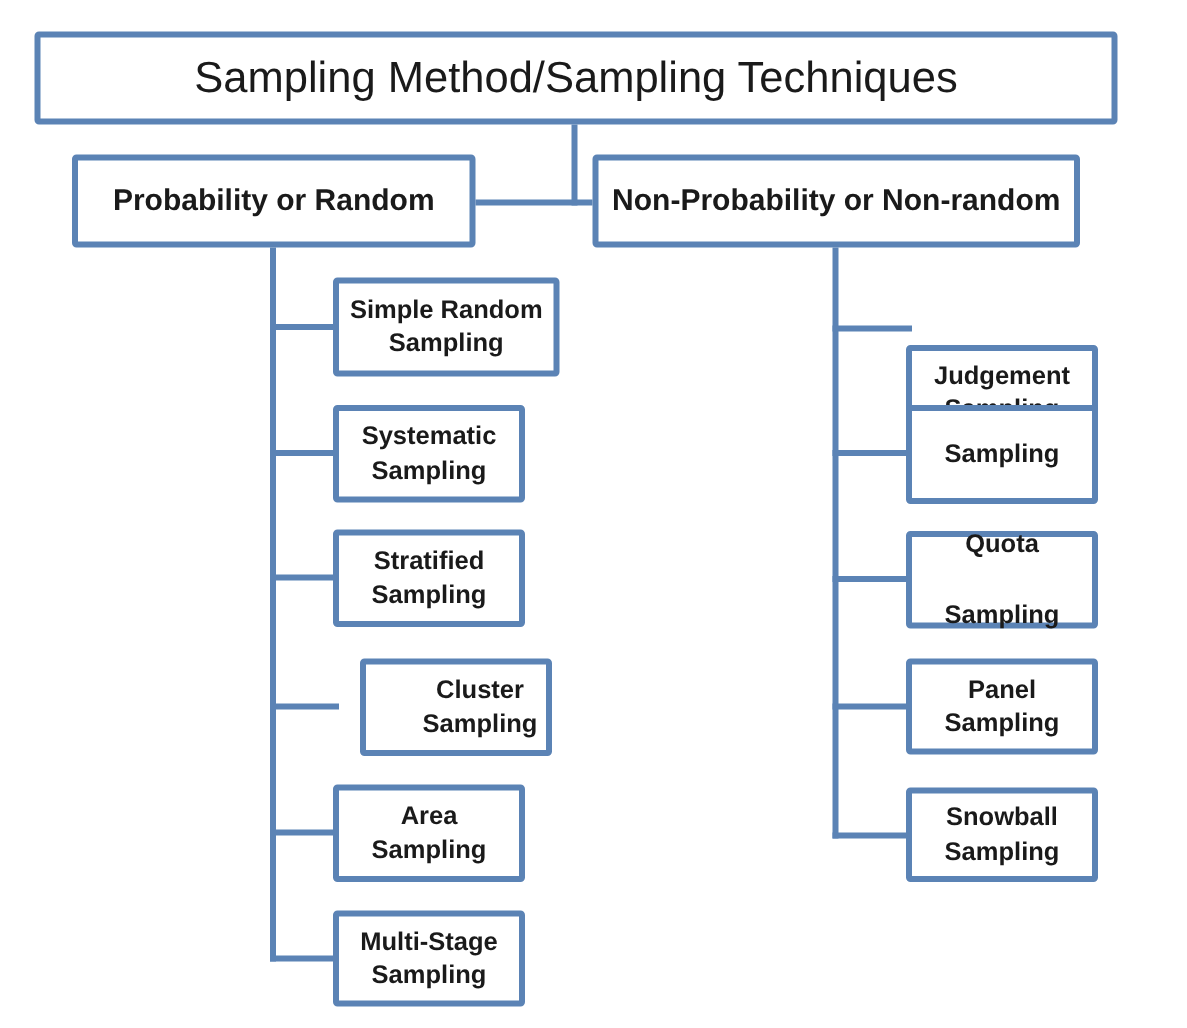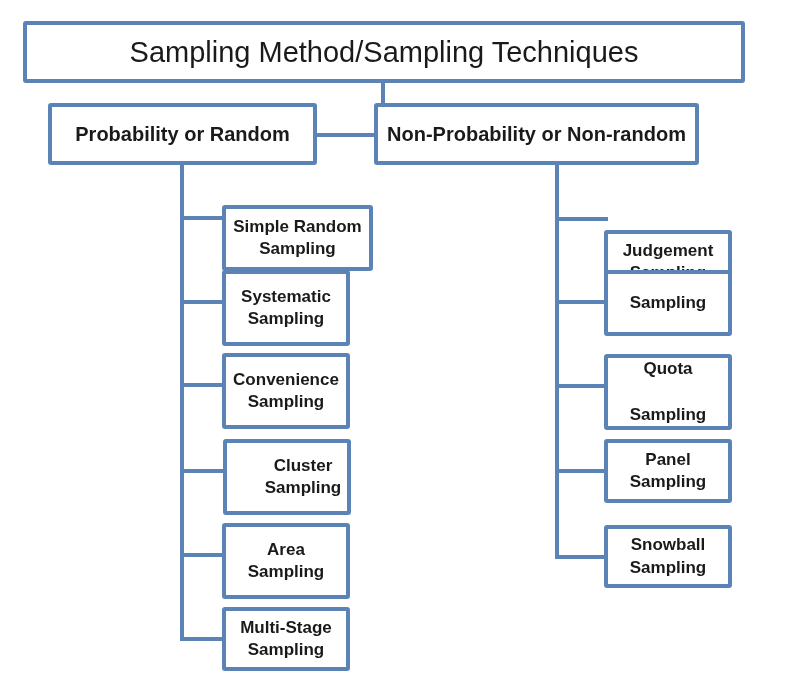--- a/index.html
+++ b/index.html
@@ -30,31 +30,31 @@
     text-align: center;
   }
   .title-node {
     left: 23px; top: 21px; width: 722px; height: 62px;
     font-size: 29px; font-weight: 400; letter-spacing: 0px;
   }
   .branch-node {
     font-size: 20px; font-weight: 700;
   }
   .branch-prob    { left: 48px;  top: 103px; width: 269px; height: 62px; }
-  .branch-nonprob { left: 374px; top: 103px; width: 325px; height: 62px; }
+  .branch-nonprob { left: 395px; top: 103px; width: 325px; height: 62px; }
   .leaf {
-    width: 128px; height: 76px;
+    width: 128px; height: 65px;
     font-size: 17px; font-weight: 700; line-height: 1.3;
   }
   .leaf span { display: block; }
   
-  .l0 { left: 222px; top: 185px; width: 151px; height: 66px; margin-top: 20px; }
+  .l0 { left: 222px; top: 185px; width: 151px; height: 66px; }
   .l1 { left: 222px; top: 270px; }
   .l2 { left: 222px; top: 353px; }
-  .l3 { left: 223px; top: 439px; padding-left: 32px; }
+  .l3 { left: 240px; top: 439px; padding-left: 32px; }
   .l4 { left: 222px; top: 523px; }
   .l5 { left: 222px; top: 607px; height: 64px; align-items: center; }
   
   .r0 { left: 604px; top: 187px; height: 64px; margin-top: 43px; }
   .r1 { left: 604px; top: 270px; height: 66px; }
   .r2 { left: 604px; top: 354px; gap: 24px; }
   .r3 { left: 604px; top: 439px; height: 64px; }
   .r4 { left: 604px; top: 525px; height: 63px; }
   .line { position: absolute; background: var(--line); }
 </style>
@@ -94,21 +94,21 @@
 
   <div class="node leaf l0">
     <span>Simple Random</span>
     <span>Sampling</span>
   </div>
   <div class="node leaf l1">
     <span>Systematic</span>
     <span>Sampling</span>
   </div>
   <div class="node leaf l2">
-    <span>Convenience</span>
+    <span>Stratified</span>
     <span>Sampling</span>
   </div>
   <div class="node leaf l3">
     <span>Cluster</span>
     <span>Sampling</span>
   </div>
   <div class="node leaf l4">
     <span>Area</span>
     <span>Sampling</span>
   </div>

